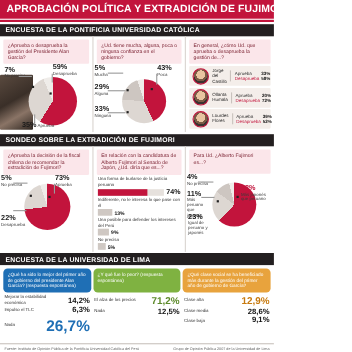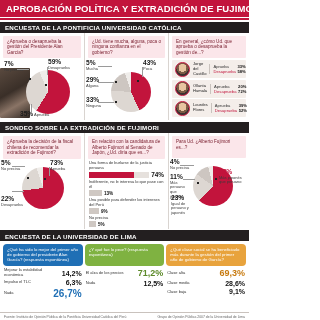--- a/index.html
+++ b/index.html
@@ -100,21 +100,21 @@
     color:#fff; font-size:4.3px; line-height:5px;
     padding:3px 4px; border-radius:4px; min-height:22px;
   }
   .card-q.blue { background:#1f6fb5; }
   .card-q.green { background:#7fb241; }
   .card-q.orange { background:#e8a33d; }
   .card-body { padding:2.5px 1px 0 1px; }
   .ans-row { display:flex; align-items:center; justify-content:space-between; gap:2px; margin-bottom:1.5px; }
   .ans-lbl { font-size:4px; line-height:4.6px; color:#333; flex:1; }
   .ans-pc { font-size:7px; font-weight:bold; color:#111; white-space:nowrap; }
-  .ans-pc.big { font-size:10px; color:#1f6fb5; }
+  .ans-pc.big { font-size:14px; color:#1f6fb5; }
   .ans-pc.big-g { font-size:9px; color:#5d8a2a; }
   .ans-pc.big-o { font-size:9px; color:#c77a0f; }
 
   
   .footer {
     position:absolute; bottom:0; left:0; width:249px;
     border-top:1px solid #c9c2bd;
     display:flex; justify-content:space-between;
     font-size:3.4px; color:#666; padding:1.5px 4px;
     background:#fff;
@@ -395,21 +395,21 @@
           <span class="ans-pc">12,5%</span>
         </div>
       </div>
     </div>
 
     <div class="card">
       <div class="card-q orange">¿Qué clase social se ha beneficiado más durante la gestión del primer año de gobierno de García?</div>
       <div class="card-body">
         <div class="ans-row">
           <span class="ans-lbl">Clase alta</span>
-          <span class="ans-pc big-o">69,3%</span>
+          <span class="ans-pc big-o">12,9%</span>
         </div>
         <div class="ans-row">
           <span class="ans-lbl">Clase media</span>
           <span class="ans-pc">28,6%</span>
         </div>
         <div class="ans-row">
           <span class="ans-lbl">Clase baja</span>
           <span class="ans-pc">9,1%</span>
         </div>
       </div>

